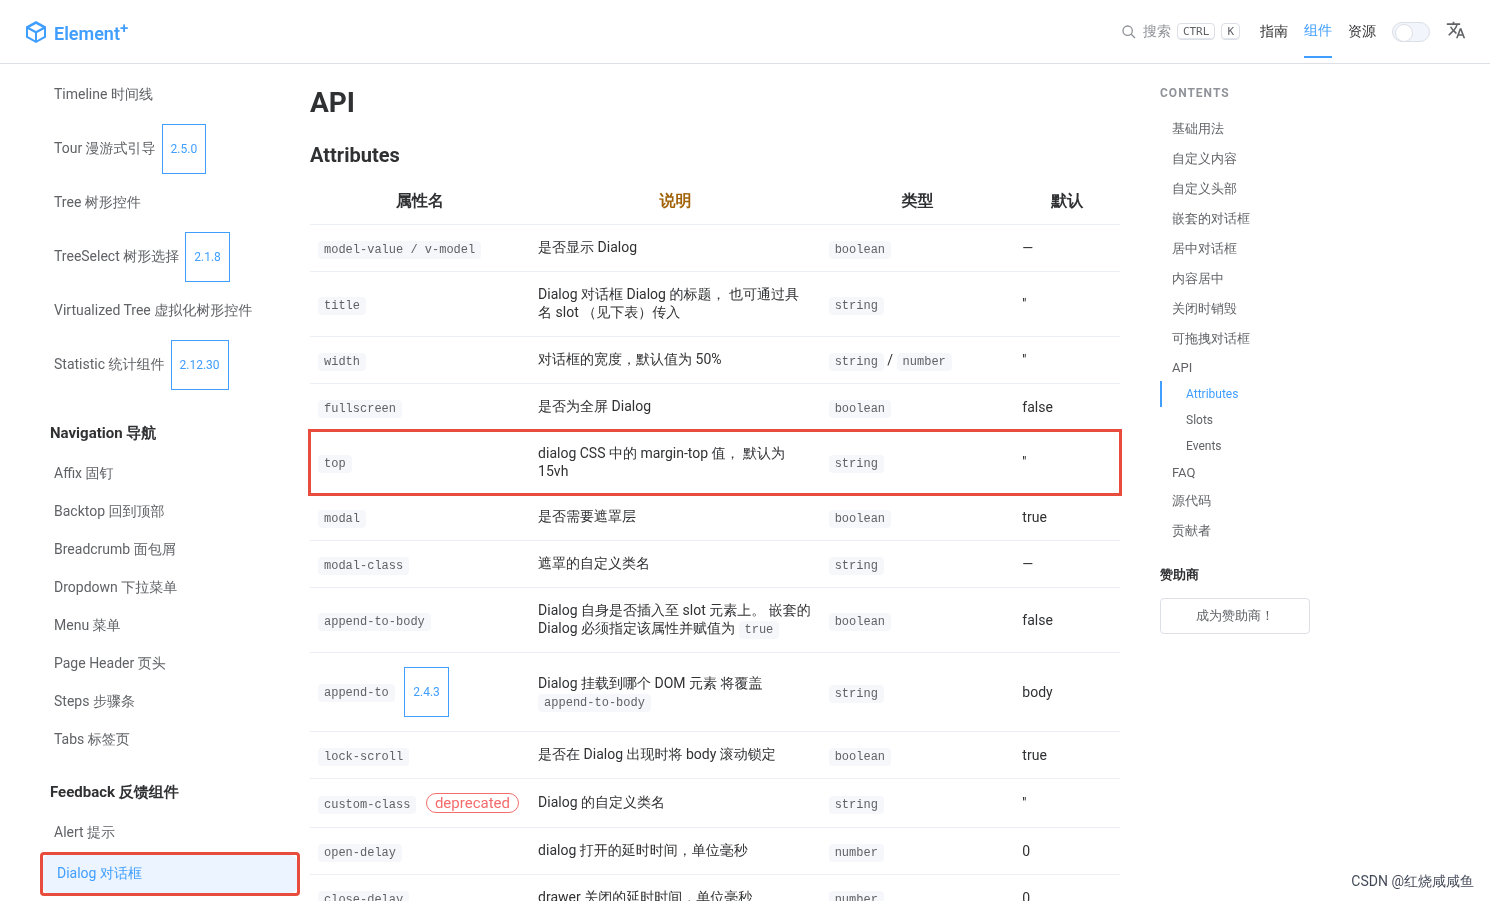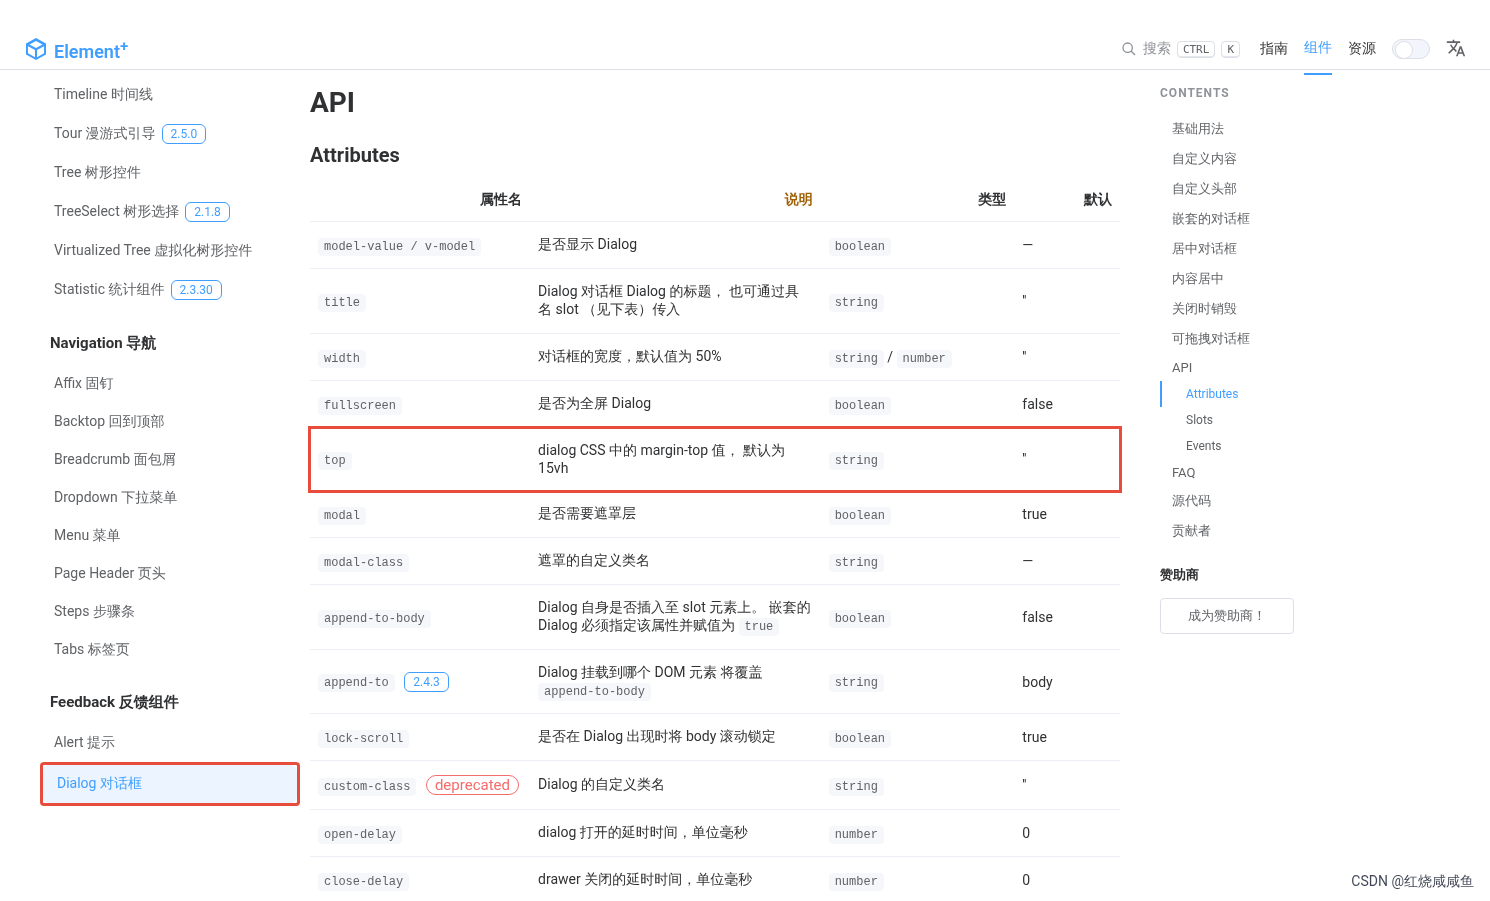--- a/index.html
+++ b/index.html
@@ -1,23 +1,23 @@
 <!DOCTYPE html>
 <html><head>
 <meta charset="utf-8">
 <style>
   * { box-sizing: border-box; margin: 0; padding: 0; }
   body { font-family: -apple-system, BlinkMacSystemFont, "Segoe UI", Roboto, "Helvetica Neue", Arial, "PingFang SC", "Microsoft YaHei", sans-serif; color: #303133; background: #fff; font-size: 14px; }
   a { text-decoration: none; color: inherit; }
   code.mono { font-family: "SFMono-Regular", Consolas, "Liberation Mono", Menlo, monospace; background: #f5f7fa; padding: 2px 6px; border-radius: 4px; font-size: 12px; color: #606266; }
-  .tag-pill { display:inline-block; border:1px solid #409eff; color:#409eff; border-radius:6px; padding:0 8px; font-size:12px; line-height:18px; margin-left:6px; }
+  .tag-pill { display:inline-block; border:1px solid #409eff; color:#409eff; border-radius:0; padding:15px 8px; font-size:12px; line-height:18px; margin-left:6px; }
   .tag-deprecated { display:inline-block; border:1px solid #f56c6c; color:#f56c6c; border-radius:10px; padding:0 8px; font-size:15px; line-height:18px; margin-left:6px; }
 
   
-  .header { position:fixed; top:0; left:0; right:0; height:41px; display:flex; align-items:center; padding:0 24px; background:#fff; border-bottom:1px solid #dcdfe6; z-index:100;margin-top:29px;}
+  .header { position:fixed; top:0; left:0; right:0; height:64px; display:flex; align-items:center; padding:0 24px; background:#fff; border-bottom:1px solid #dcdfe6; z-index:100;}
   .logo { display:flex; align-items:center; gap:6px; color:#409eff; font-weight:600; font-size:18px; }
   .logo svg { width:24px; height:24px; }
   .header-spacer { flex:1; }
   .search { display:flex; align-items:center; gap:6px; color:#909399; margin-right:20px; }
   .kbd { border:1px solid #dcdfe6; border-radius:4px; padding:1px 5px; font-size:11px; color:#606266; background:#fff; font-family:monospace; box-shadow:inset 0 -1px 0 #e4e7ed; }
   .nav-links { display:flex; align-items:center; gap:16px; }
   .nav-link { color:#303133; font-size:14px; padding:16px 0; }
   .nav-link.active { border-bottom:2px solid #409eff; color:#409eff; }
   .theme-toggle { width:38px; height:20px; border-radius:10px; background:#f2f6fc; border:1px solid #dcdfe6; position:relative; }
   .theme-toggle::after{ content:""; position:absolute; left:2px; top:1px; width:16px; height:16px; border-radius:50%; background:#fff; border:1px solid #dcdfe6;}
@@ -28,36 +28,36 @@
   .sidebar { width:300px; padding:20px 0 20px 40px; overflow:auto; }
   .side-group-title { font-weight:700; color:#303133; margin:24px 0 12px 10px; font-size:15px; }
   .side-item { display:flex; align-items:center; padding:10px 14px; color:#606266; border-radius:6px; cursor:pointer; font-size:14px;}
   .side-item.active { background:#ecf5ff; color:#409eff; }
   .red-box { border:3px solid #e74c3c; border-radius:4px; }
 
   .main { flex:1; padding:30px 40px 60px 10px; max-width:860px; }
   h1.api { font-size:28px; font-weight:700; margin-bottom:24px; }
   h2.attrs { font-size:20px; font-weight:700; margin-bottom:12px; }
   table.attr-table { width:100%; border-collapse:collapse; }
-  table.attr-table th { text-align:right; padding:12px 8px; font-weight:700; font-size:14px; border-bottom:1px solid #ebeef5;}
+  table.attr-table th { text-align:center; padding:12px 8px; font-weight:700; font-size:16px; border-bottom:1px solid #ebeef5;}
   table.attr-table td { padding:14px 8px; border-bottom:1px solid #ebeef5; vertical-align:middle; font-size:14px; color:#303133;}
   .col-name { width:25%; }
   .col-desc { width:33%; color:#a16207; }
   .col-type { width:22%; }
   .col-def  { width:12%; }
   tr.highlight-row td { position:relative; }
   tr.highlight-row { outline:3px solid #e74c3c; outline-offset:-1px; }
 
   
   .toc { width:200px; padding:30px 10px 0 0; font-size:13px; }
   .toc-title { color:#909399; font-weight:700; letter-spacing:1px; margin-bottom:14px; font-size:12px;}
   .toc-item { padding:6px 0 6px 10px; color:#606266; cursor:pointer; border-left:2px solid transparent;}
   .toc-item.sub { padding-left:24px; font-size:12px;}
   .toc-item.active { color:#409eff; border-left:2px solid #409eff; }
-  .sponsor-btn { margin-top:14px; border:1px solid #dcdfe6; border-radius:4px; padding:8px 12px; text-align:center; color:#606266; cursor:pointer; width:134px;}
+  .sponsor-btn { margin-top:14px; border:1px solid #dcdfe6; border-radius:4px; padding:8px 12px; text-align:center; color:#606266; cursor:pointer; width:150px;}
 
   .watermark { position:fixed; right:16px; bottom:10px; color:#0f172a; font-size:14px; opacity:.8; pointer-events:none;}
 </style>
 </head>
 <body>
 
 <div class="header">
   <div class="logo">
     <svg viewBox="0 0 24 24">
         <path fill="#409eff" d="M12 1 2 6.5v11L12 23l10-5.5v-11L12 1Zm0 3 6.5 3.6L12 11 5.5 7.6 12 4Zm-8 5.2 7 3.9v7.1l-7-3.9V9.2Zm16 0v7.1l-7 3.9v-7.1l7-3.9Z"></path>
@@ -103,21 +103,21 @@
         </div>
         <div class="side-item">
           <span>TreeSelect 树形选择</span>
           <span class="tag-pill">2.1.8</span>
         </div>
         <div class="side-item">
           <span>Virtualized Tree 虚拟化树形控件</span>
         </div>
         <div class="side-item">
           <span>Statistic 统计组件</span>
-          <span class="tag-pill">2.3.30</span>
+          <span class="tag-pill">2.12.30</span>
         </div>
       </div>
     <div class="side-group-title">Navigation 导航</div>
     <div id="side-nav">
         <div class="side-item">Affix 固钉</div>
         <div class="side-item">Backtop 回到顶部</div>
         <div class="side-item">Breadcrumb 面包屑</div>
         <div class="side-item">Dropdown 下拉菜单</div>
         <div class="side-item">Menu 菜单</div>
         <div class="side-item">Page Header 页头</div>

